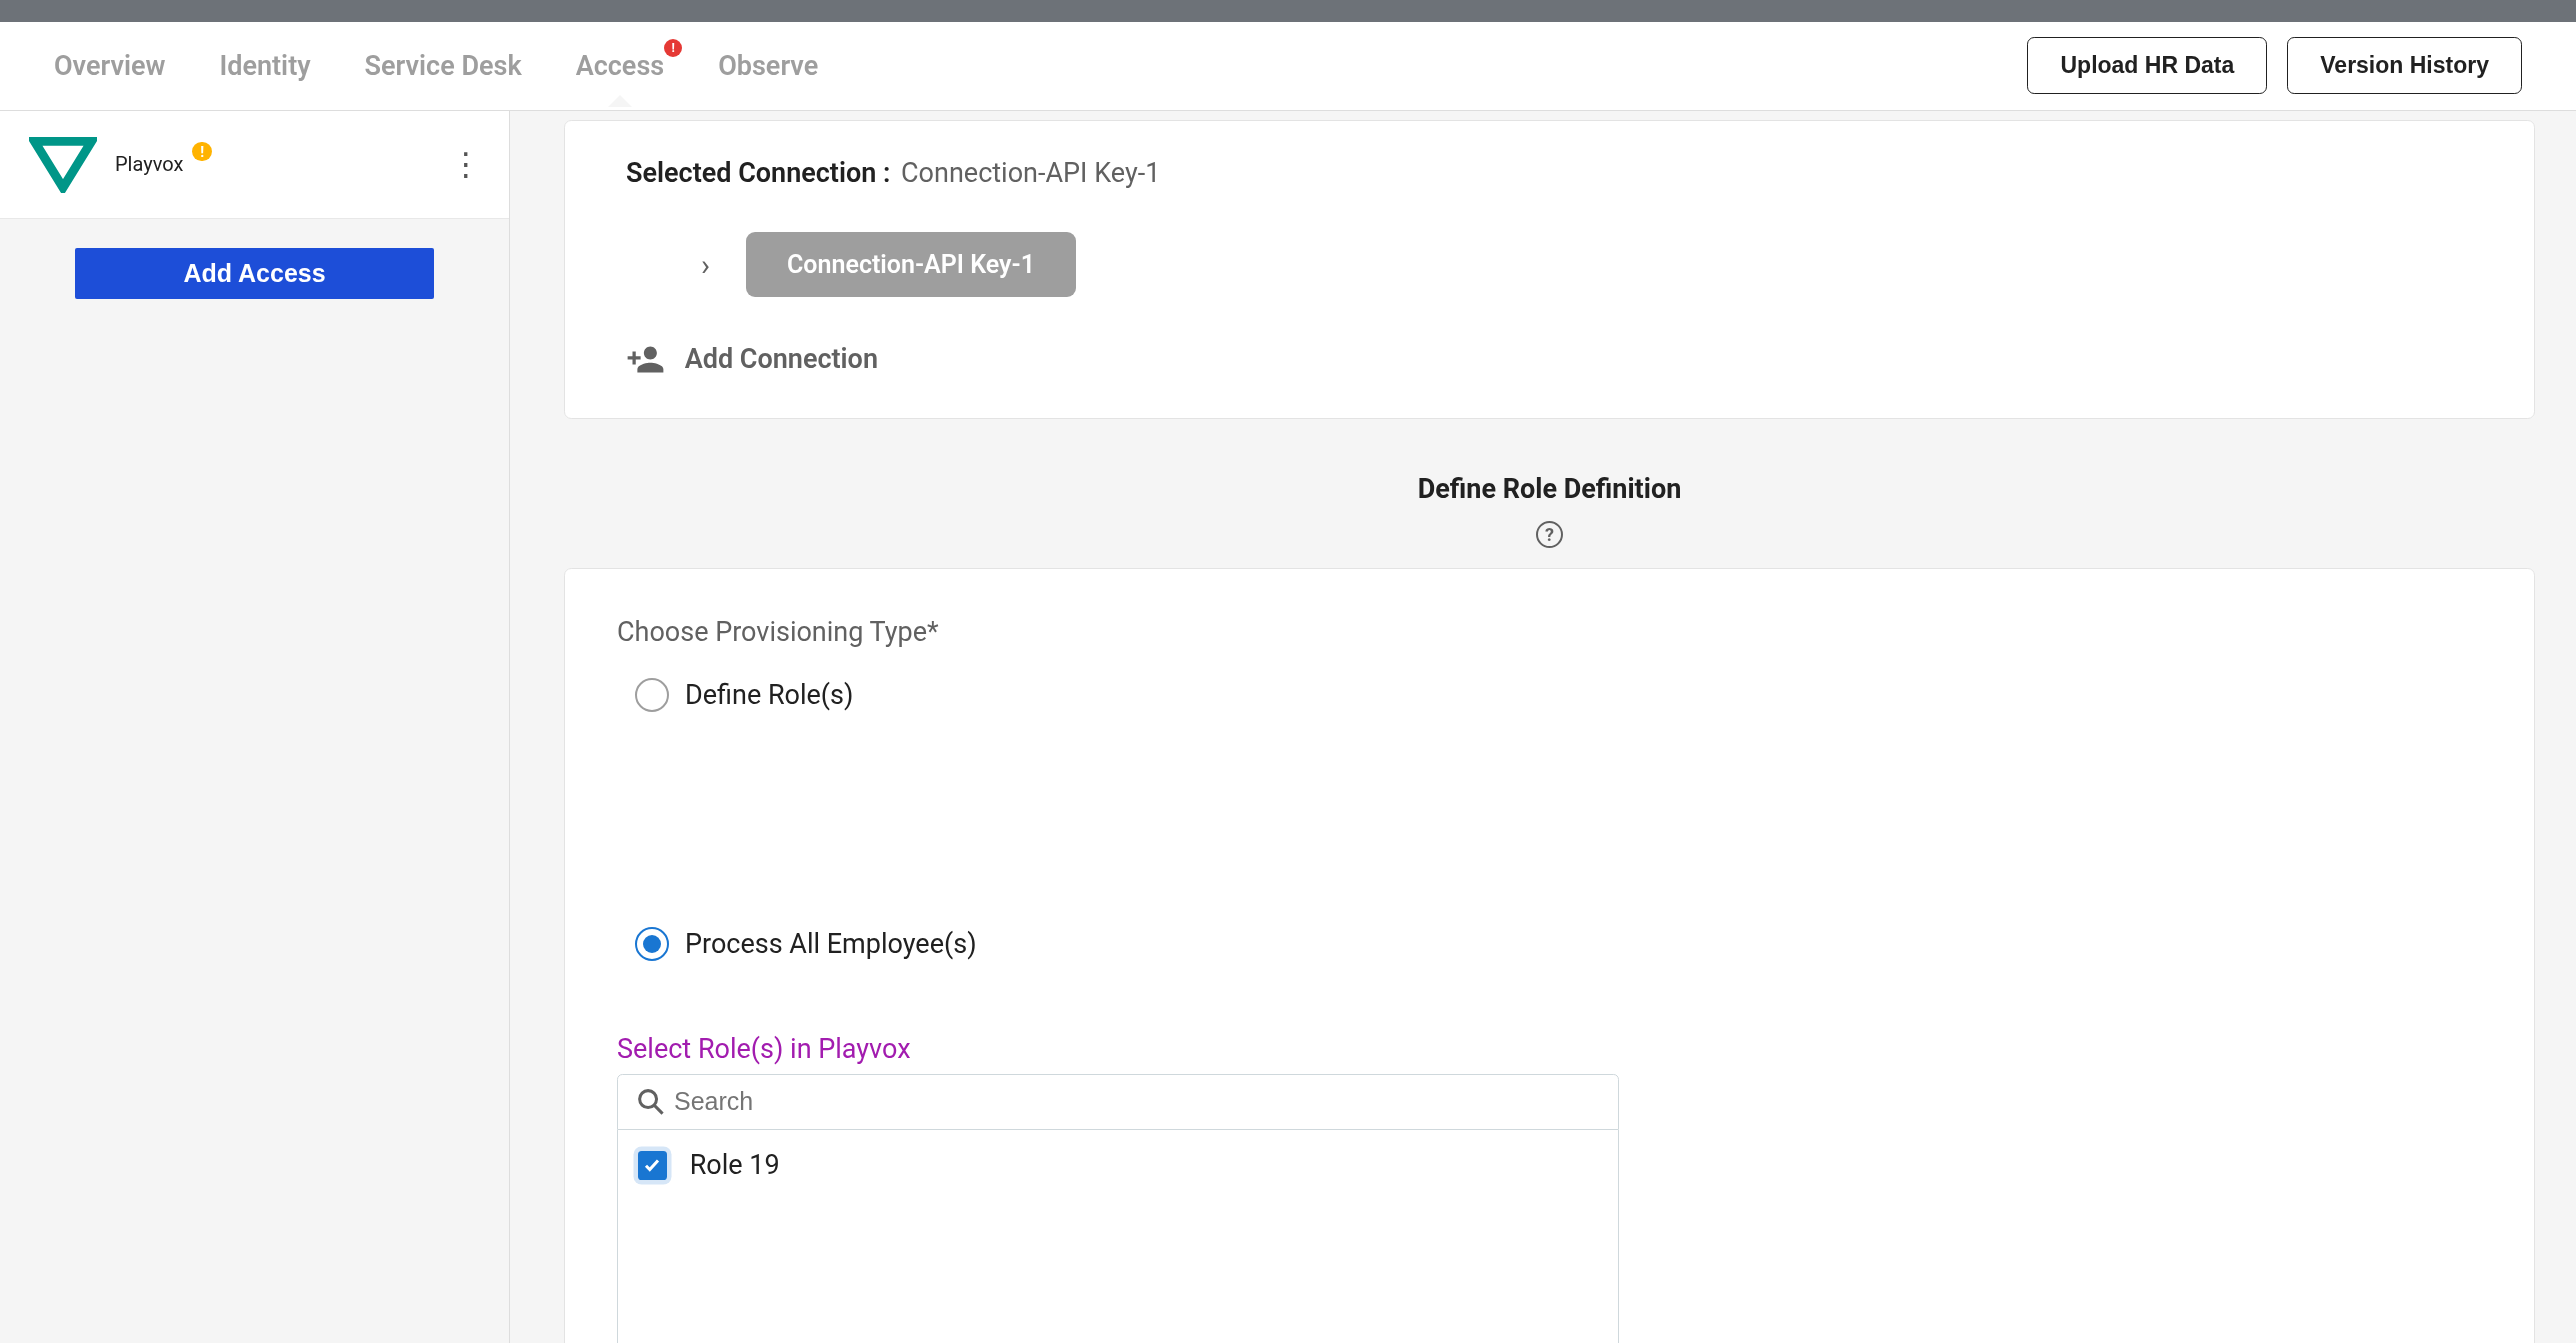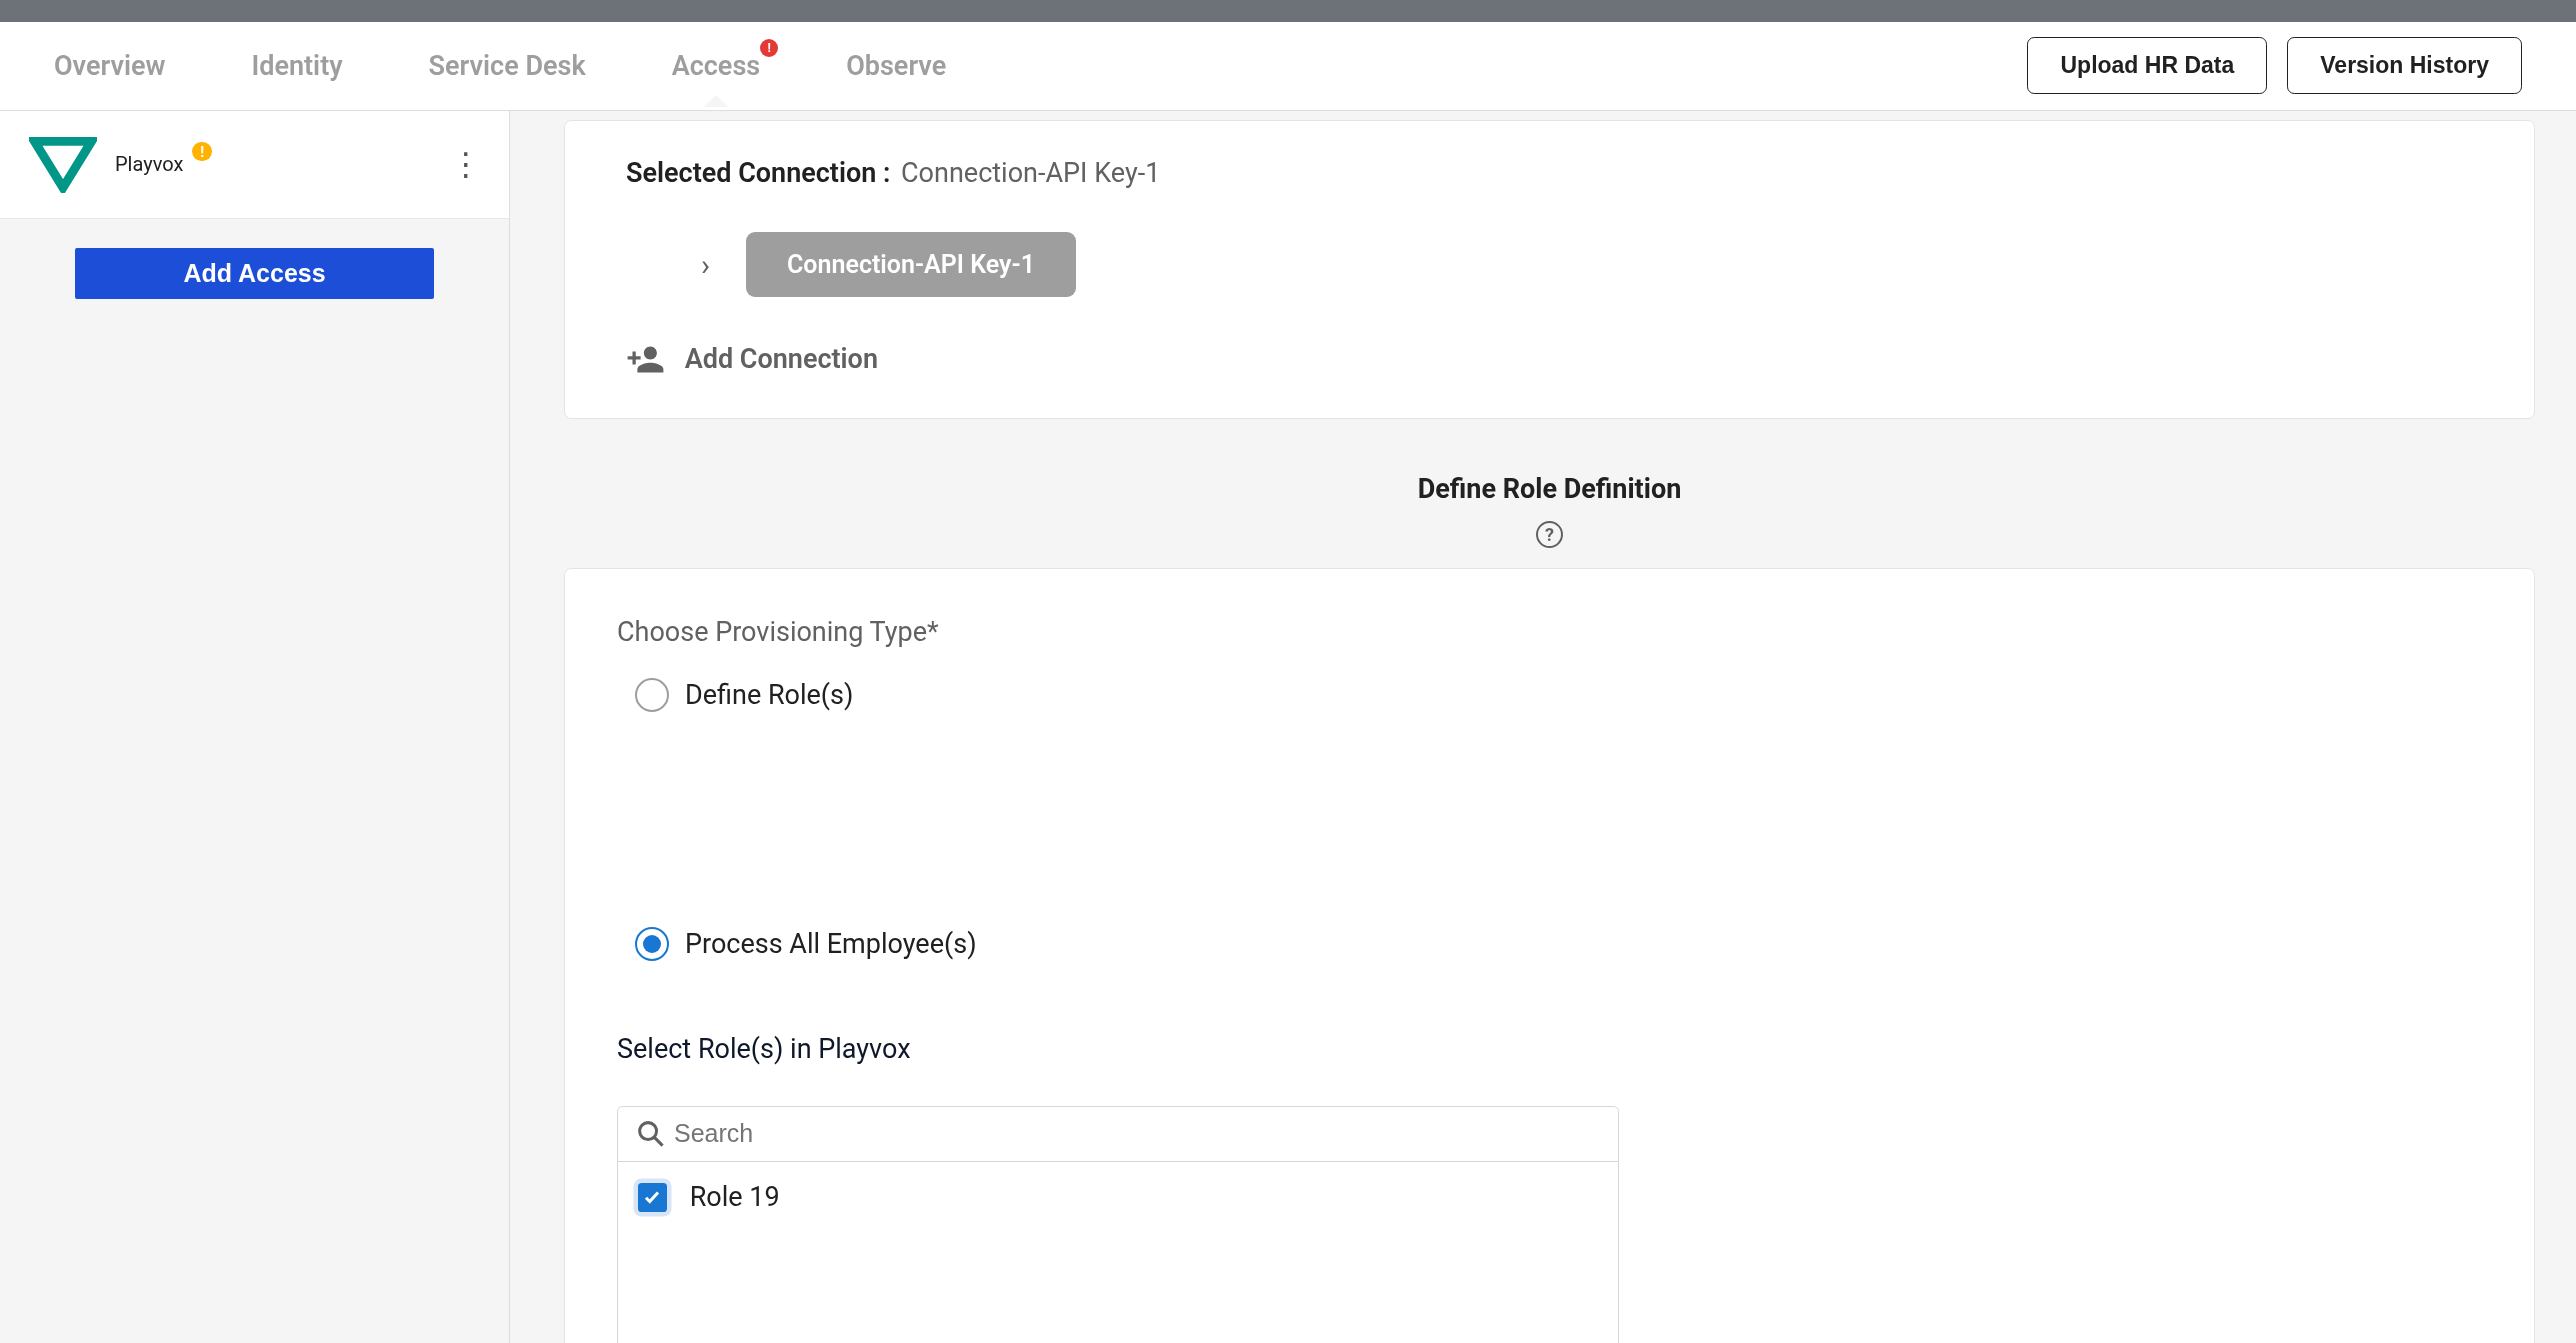--- a/index.html
+++ b/index.html
@@ -24,21 +24,21 @@
     height: 89px;
     background: #ffffff;
     border-bottom: 0.9px solid #ddd;
     display: flex;
     align-items: center;
     padding: 0 54px 0 54px;
     position: relative;
   }
   .tabs {
     display: flex;
-    gap: 86px;
+    gap: 54px;
     align-items: center;
   }
   .tab {
     color: #9e9e9e;
     font-weight: 600;
     font-size: 27px;
     cursor: pointer;
     position: relative;
     padding: 25px 0;
   }
@@ -274,23 +274,23 @@
     content: "";
     position: absolute;
     top: 50%; left: 50%;
     transform: translate(-50%, -50%);
     width: 18px; height: 18px;
     background: #1976d2;
     border-radius: 50%;
   }
 
   .subsection-label {
-    color: #0f172a;
-    font-size: 27px;
-    margin-bottom: 41px;
+    color: #a21caf;
+    font-size: 27px;
+    margin-bottom: 9px;
   }
 
   .searchbox-wrap {
     width: 1002px;
   }
   .searchbox {
     border: 1.8px solid #cfd8dc;
     border-radius: 5.4px 5.4px 0 0;
     display: flex;
     align-items: center;

